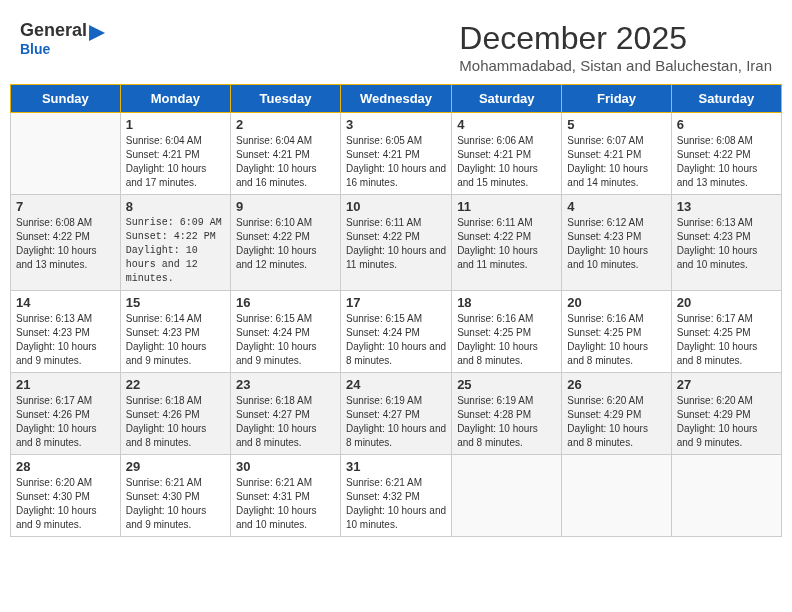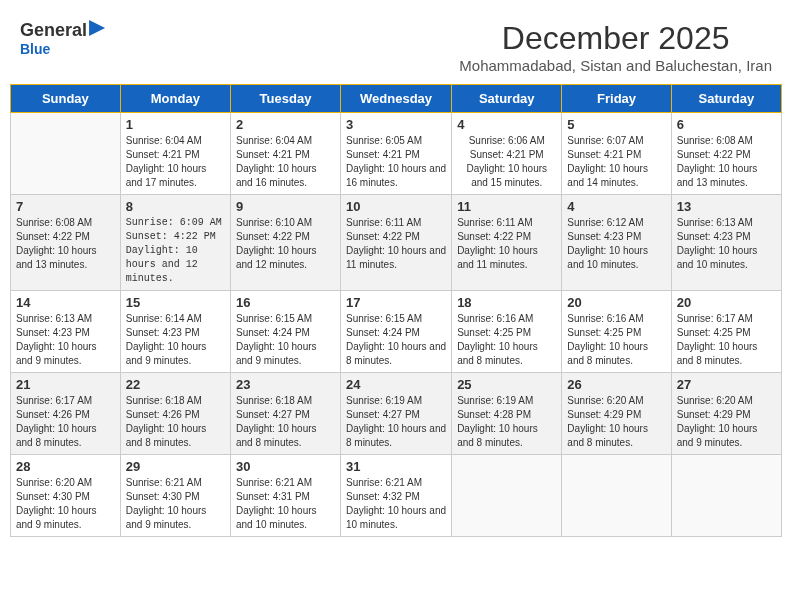--- a/index.html
+++ b/index.html
@@ -35,24 +35,24 @@
       display: inline-block;
       width: 16px;
       height: 16px;
       background: #1565c0;
       clip-path: polygon(0 0, 100% 50%, 0 100%);
       margin-left: 2px;
       vertical-align: middle;
     }
     .logo-row {
       display: flex;
-      align-items: flex-start;
+      align-items: flex-end;
     }
     .title-area {
-      text-align: center;
+      text-align: left;
       margin-left: 44px;
     }
     .month-title {
       font-size: 32px;
       color: #333;
       font-weight: normal;
     }
     .subtitle {
       font-size: 15px;
       color: #555;
@@ -144,21 +144,21 @@
 Daylight: 10 hours and 16 minutes.</div>
         </td>
         <td>
           <span class="day-num">3</span>
           <div class="day-info" style="white-space: pre-line;">Sunrise: 6:05 AM
 Sunset: 4:21 PM
 Daylight: 10 hours and 16 minutes.</div>
         </td>
         <td>
           <span class="day-num">4</span>
-          <div class="day-info" style="white-space: pre-line; text-align: center;">Sunrise: 6:06 AM
+          <div class="day-info" style="white-space: pre-line;">Sunrise: 6:06 AM
 Sunset: 4:21 PM
 Daylight: 10 hours and 15 minutes.</div>
         </td>
         <td>
           <span class="day-num">5</span>
           <div class="day-info" style="white-space: pre-line;">Sunrise: 6:07 AM
 Sunset: 4:21 PM
 Daylight: 10 hours and 14 minutes.</div>
         </td>
         <td>

